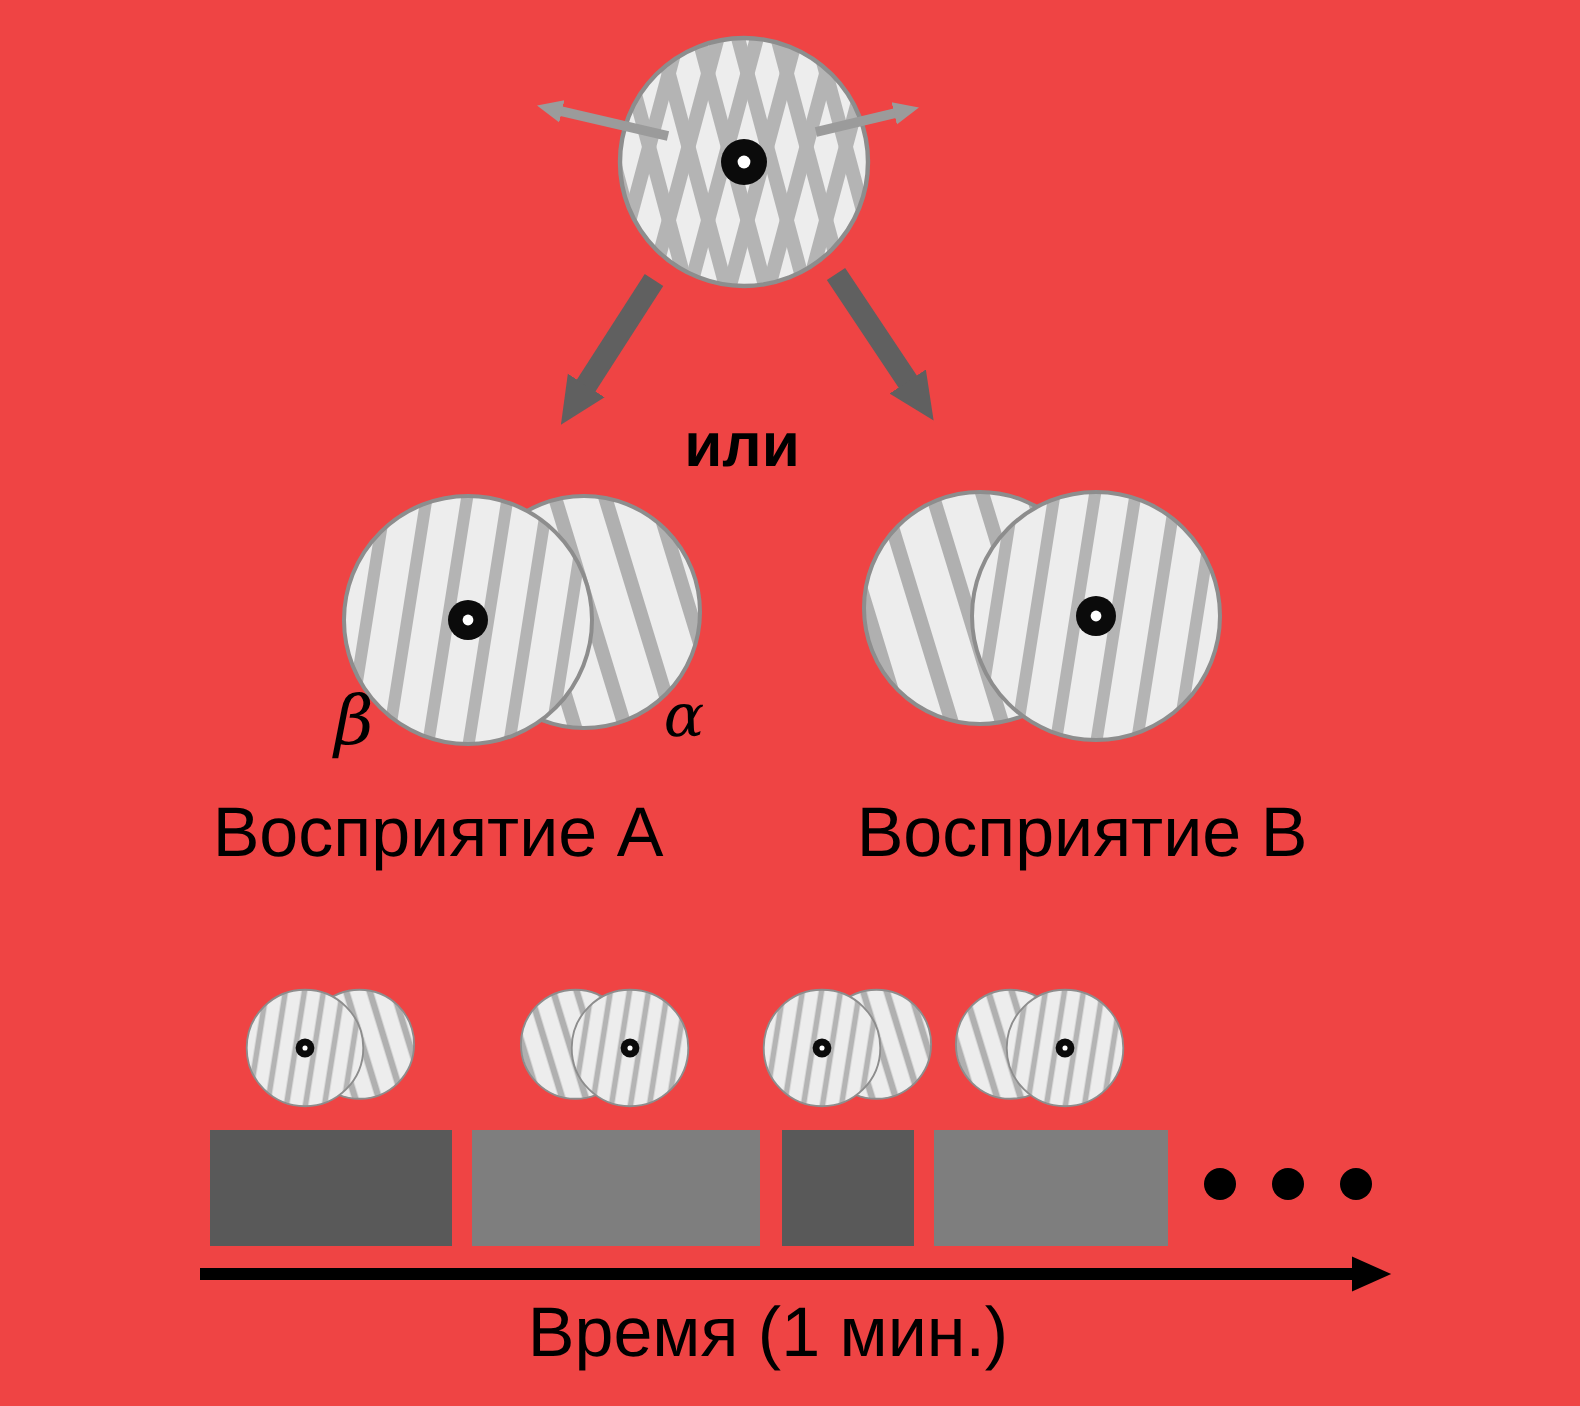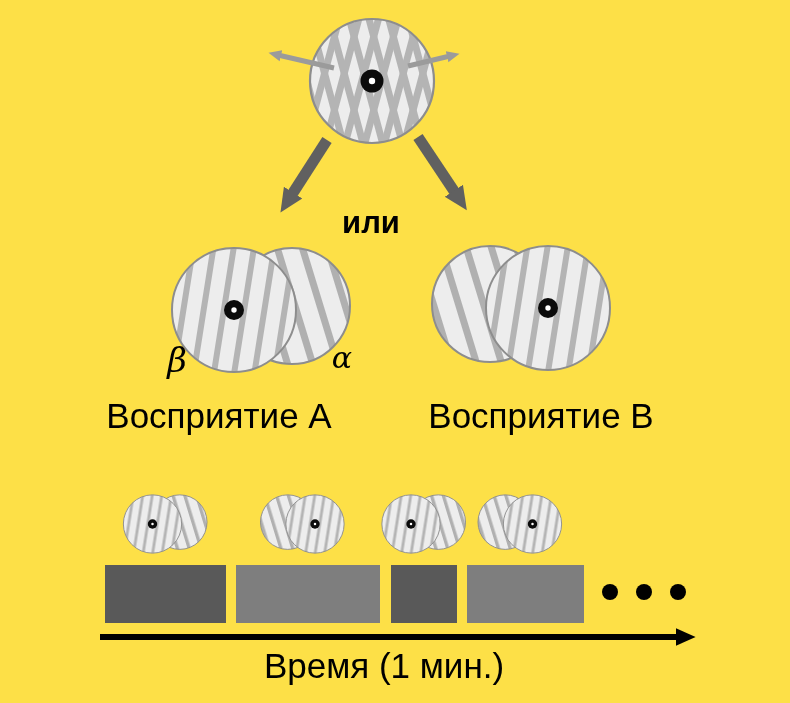--- a/index.html
+++ b/index.html
@@ -1,16 +1,16 @@
 <!DOCTYPE html>
 <html><head>
 <meta charset="utf-8">
 <style>
   html,body{margin:0;padding:0;background:#ffffff;}
-  .stage{position:relative;width:790px;height:703px;background:#fde047;overflow:hidden;}
+  .stage{position:relative;width:790px;height:703px;background:#ef4444;overflow:hidden;}
   svg{display:block;}
   text{font-family:"Liberation Sans","DejaVu Sans",sans-serif;fill:#000000;}
   .cap-label{font-size:35px;}
   .or-label{font-size:31px;font-weight:bold;}
   .time-label{font-size:35px;}
   .greek{font-family:"DejaVu Serif","Liberation Serif",serif;font-style:italic;}
   .greek-beta{font-size:34px;}
   .greek-alpha{font-size:30px;}
 </style>
 </head>

